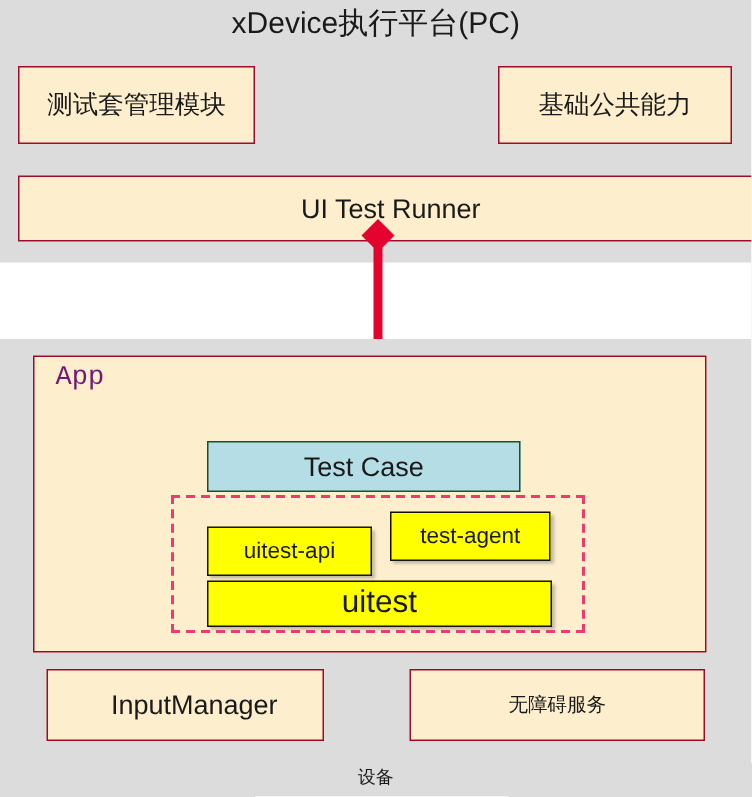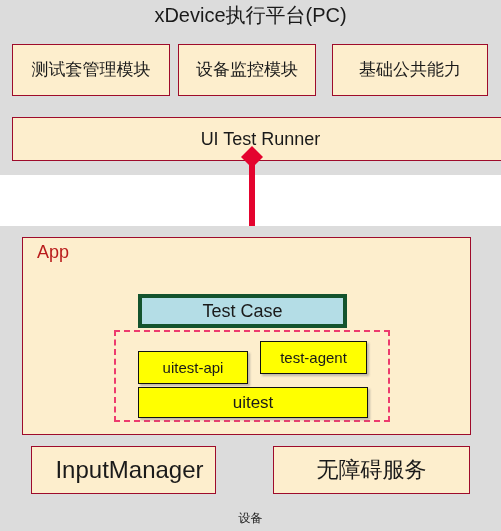--- a/index.html
+++ b/index.html
@@ -44,21 +44,21 @@
   .box-cream {
     background: #fdeecd;
     border: 1.5px solid #9e0b2b;
   }
   .box-white {
     background: #ffffff;
     border: 1.5px solid #9e0b2b;
   }
   .box-blue {
     background: #b4dde6;
-    border: 4px solid #14532d;
+    border: 1px solid #14532d;
   }
   .box-yellow {
     background: #ffff00;
     border: 1.5px solid #121212;
     box-shadow: 2px 2px 2px rgba(120,120,120,0.45);
   }
 
   
   .title-text {
     position: absolute;
@@ -76,23 +76,24 @@
     bottom: 4px;
     left: 0;
     width: 501px;
     text-align: center;
     font-size: 12px;
   }
 
   
   .corner-label {
     position: absolute;
-    color: #b91c1c;
+    color: #701a75;
     white-space: nowrap;
     font-size: 18px;
+    font-family: Liberation Mono, monospace;
   }
 
   
   #mod-1 { left: 12px;  top: 44px; width: 158px; height: 52px; font-size: 17px; }
   #mod-2 { left: 178px; top: 44px; width: 138px; height: 52px; font-size: 17px; }
   #mod-3 { left: 332px; top: 44px; width: 156px; height: 52px; font-size: 17px; }
   #runner { left: 12px; top: 106px; width: 497px; height: 44px; font-size: 18px; margin-top: 11px; }
 
   
   #arrow {
@@ -114,39 +115,36 @@
     left: 114px;
     top: 330px;
     width: 276px;
     height: 92px;
     border: 2px dashed #ed3b6e;
     background: transparent;
   }
 
   #yb-api    { left: 138px; top: 351px; width: 110px; height: 33px; font-size: 15px; }
   #yb-agent  { left: 260px; top: 341px; width: 107px; height: 33px; font-size: 15px; align-items: center; }
-  #yb-uitest { left: 138px; top: 387px; width: 230px; height: 31px; font-size: 17px; }
+  #yb-uitest { left: 138px; top: 387px; width: 230px; height: 31px; font-size: 21px; }
 
-  #input-manager { left: 31px;  top: 446px; width: 185px; height: 48px; font-size: 24px; padding-left: 12px; }
-  #a11y-service  { left: 273px; top: 446px; width: 197px; height: 48px; font-size: 22px; }
+  #input-manager { left: 31px;  top: 446px; width: 185px; height: 48px; font-size: 18px; padding-left: 12px; }
+  #a11y-service  { left: 273px; top: 446px; width: 197px; height: 48px; font-size: 13px; }
 </style>
 </head>
 <body>
 
 <div id="canvas">
 
   <div class="panel" id="pc-panel">
     <div class="title-text" id="pc-title">xDevice执行平台(PC)</div>
   </div>
 
   <div class="box box-cream" id="mod-1">
     <span>测试套管理模块</span>
-  </div>
-  <div class="box box-cream" id="mod-2">
-    <span>设备监控模块</span>
   </div>
   <div class="box box-cream" id="mod-3">
     <span>基础公共能力</span>
   </div>
 
   <div class="box box-cream" id="runner">
     <span>UI Test Runner</span>
   </div>
 
   <svg id="arrow" viewBox="0 0 24 86">

